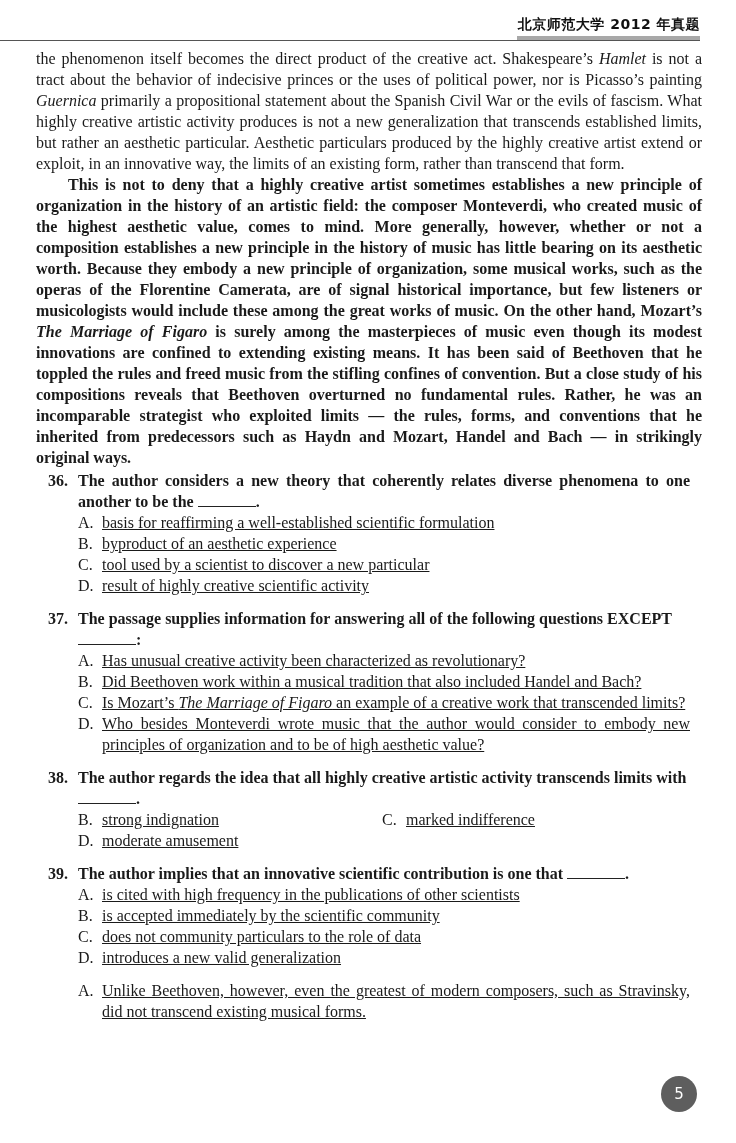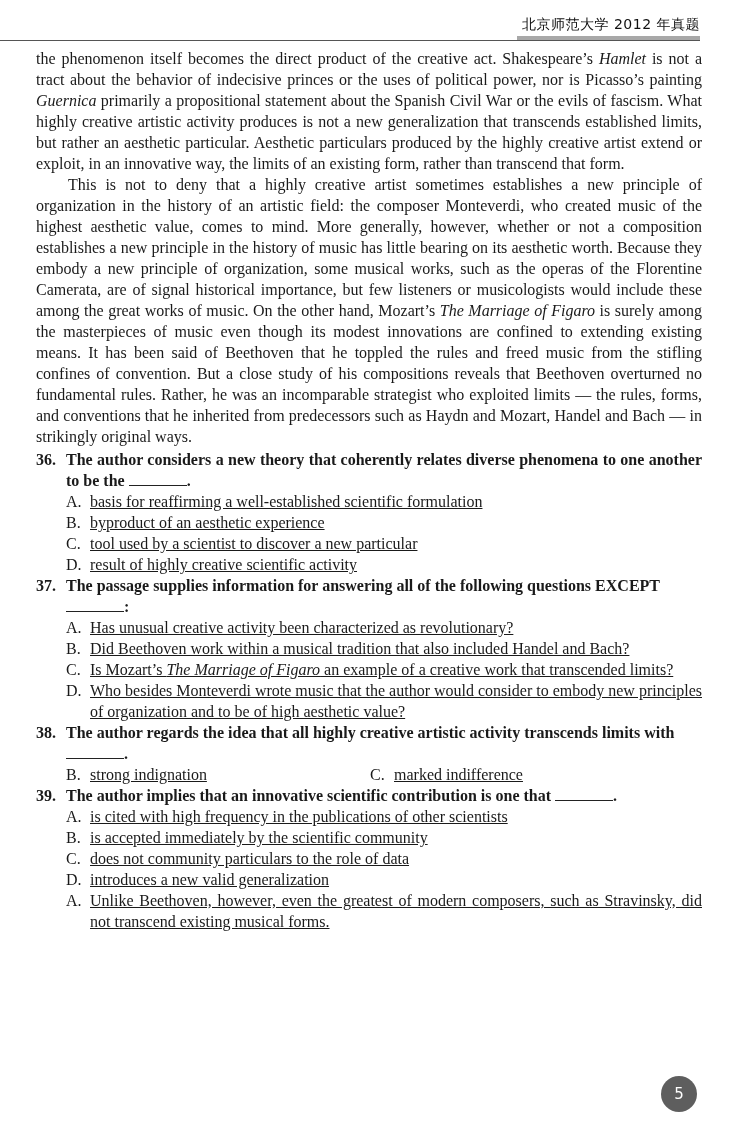--- a/index.html
+++ b/index.html
@@ -7,35 +7,35 @@
       width: 736px; height: 1143px; position: relative; overflow: hidden;
       font-family: "Liberation Serif", "DejaVu Serif", serif;
       color: #1a1a1a;
     }
     .header {
       position: absolute; left: 0; top: 0; width: 736px; height: 44px;
     }
     .header-title {
       position: absolute; right: 36px; top: 16px;
       font-family: "DejaVu Sans", "Liberation Sans", sans-serif;
-      font-weight: normal; font-size: 14px; letter-spacing: 0.5px; color: #111;
+      font-weight: bold; font-size: 14px; letter-spacing: 0.5px; color: #111;
     }
     .header-rule {
       position: absolute; left: 0; top: 40px; width: 700px; height: 1px; background: #555;
     }
     .header-bar {
       position: absolute; left: 517px; top: 36px; width: 183px; height: 5px; background: #a8a8a8;
     }
     .content {
       position: absolute; left: 36px; top: 48px; width: 666px;
       font-size: 16px; line-height: 21px; text-align: justify;
     }
     .para { margin: 0; }
-    .para.indent { text-indent: 32px; }
-    .question { margin: 0; }
+    .para.indent { text-indent: 32px; font-weight: bold; }
+    .question { margin: 12px; }
     .q-stem {
       font-weight: bold; text-align: justify;
       padding-left: 30px; text-indent: -30px;
     }
     .q-num { display: inline-block; width: 30px; text-indent: 0; }
     .blank { display: inline-block; width: 58px; border-bottom: 1px solid #222; height: 14px; vertical-align: baseline; }
     .blank-line { padding-left: 30px; font-weight: bold; }
     .option {
       padding-left: 54px; text-indent: -24px; text-align: justify; text-decoration: underline;
     }
@@ -83,20 +83,21 @@
     <div class="option"><span class="opt-letter">C.</span><span>Is Mozart’s </span><i>The Marriage of Figaro</i><span> an example of a creative work that transcended limits?</span></div>
     <div class="option"><span class="opt-letter">D.</span><span>Who besides Monteverdi wrote music that the author would consider to embody new principles of organization and to be of high aesthetic value?</span></div>
   </div>
 
   <div class="question">
     <div class="q-stem"><span class="q-num">38.</span><span>The author regards the idea that all highly creative artistic activity transcends limits with</span></div>
     <div class="blank-line"><span class="blank"></span><span>.</span></div>
     <div class="options-grid">
       <div class="option"><span class="opt-letter">B.</span><span>strong indignation</span></div>
       <div class="option"><span class="opt-letter">C.</span><span>marked indifference</span></div>
+      <div class="option"><span class="opt-letter">D.</span><span>moderate amusement</span></div>
     </div>
   </div>
 
   <div class="question">
     <div class="q-stem"><span class="q-num">39.</span><span>The author implies that an innovative scientific contribution is one that </span><span class="blank"></span><span>.</span></div>
     <div class="option"><span class="opt-letter">A.</span><span>is cited with high frequency in the publications of other scientists</span></div>
     <div class="option"><span class="opt-letter">B.</span><span>is accepted immediately by the scientific community</span></div>
     <div class="option"><span class="opt-letter">C.</span><span>does not community particulars to the role of data</span></div>
     <div class="option"><span class="opt-letter">D.</span><span>introduces a new valid generalization</span></div>
   </div>

